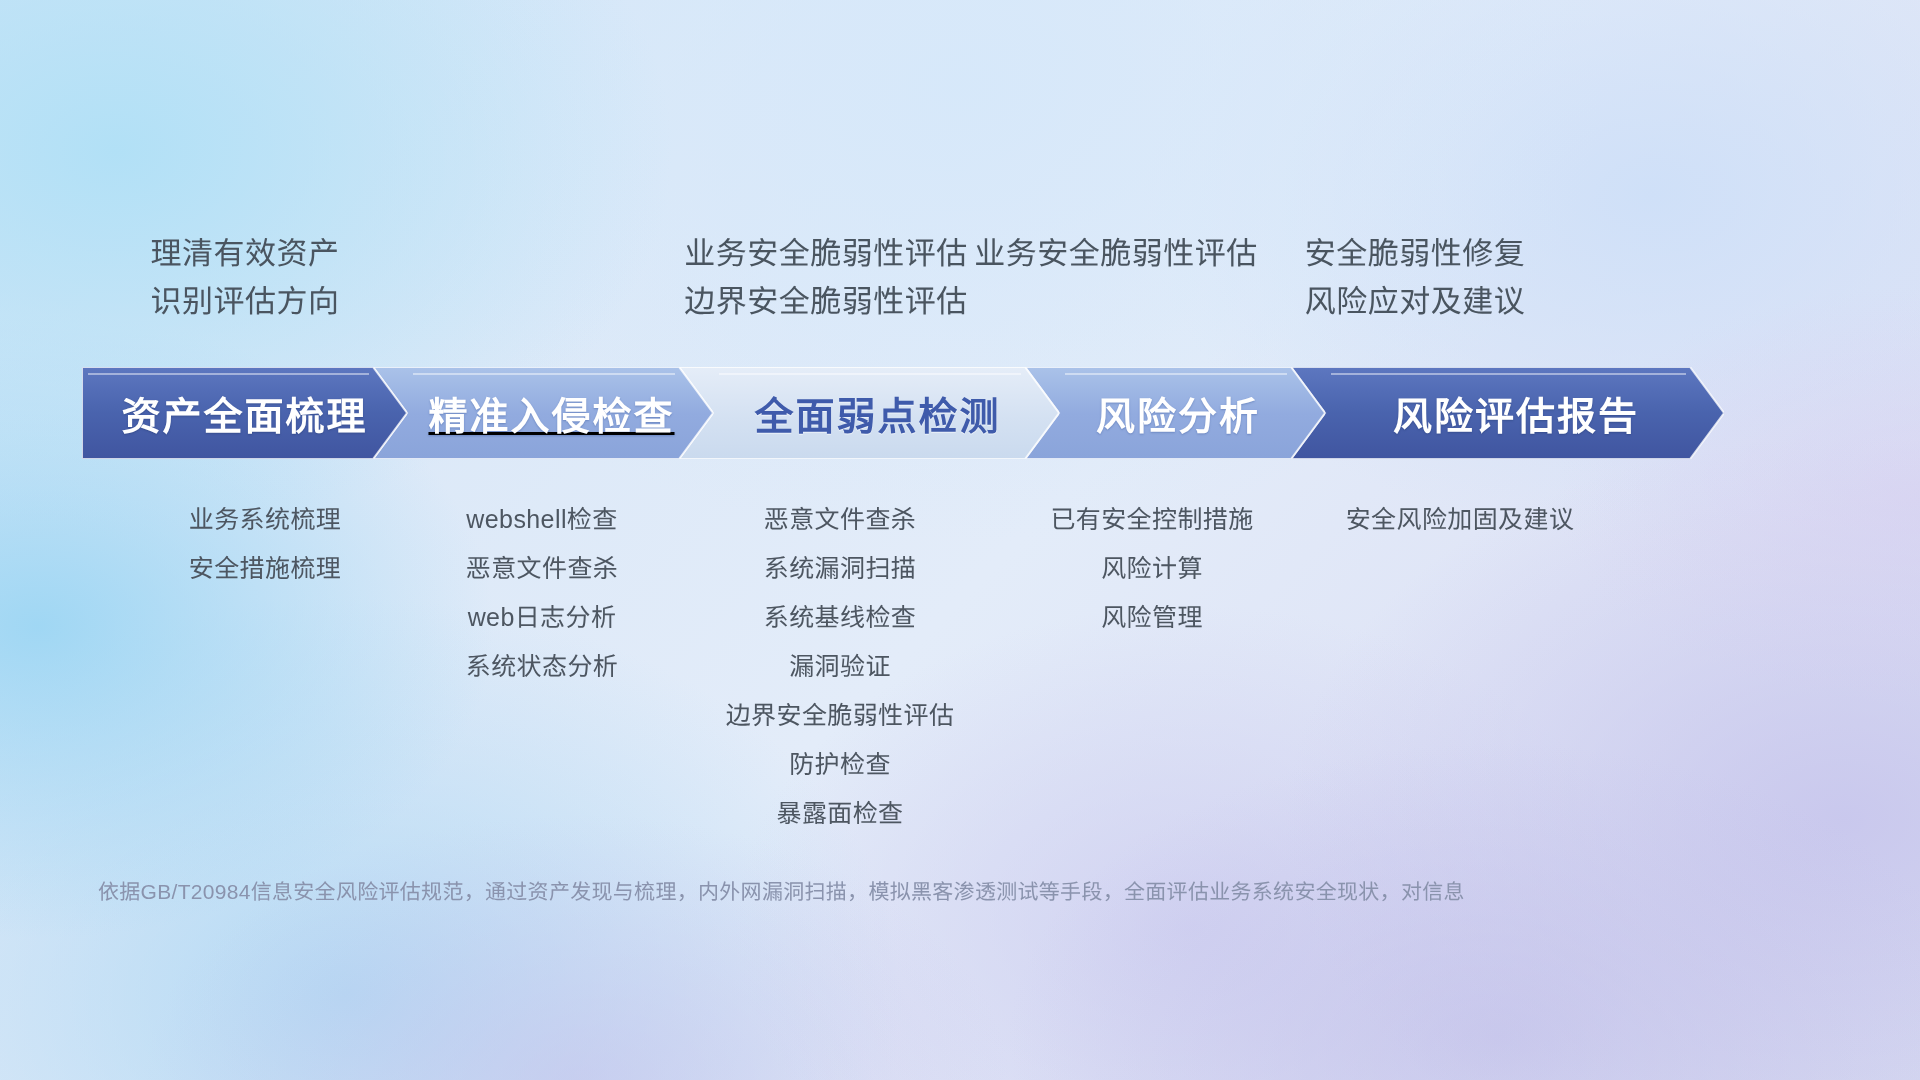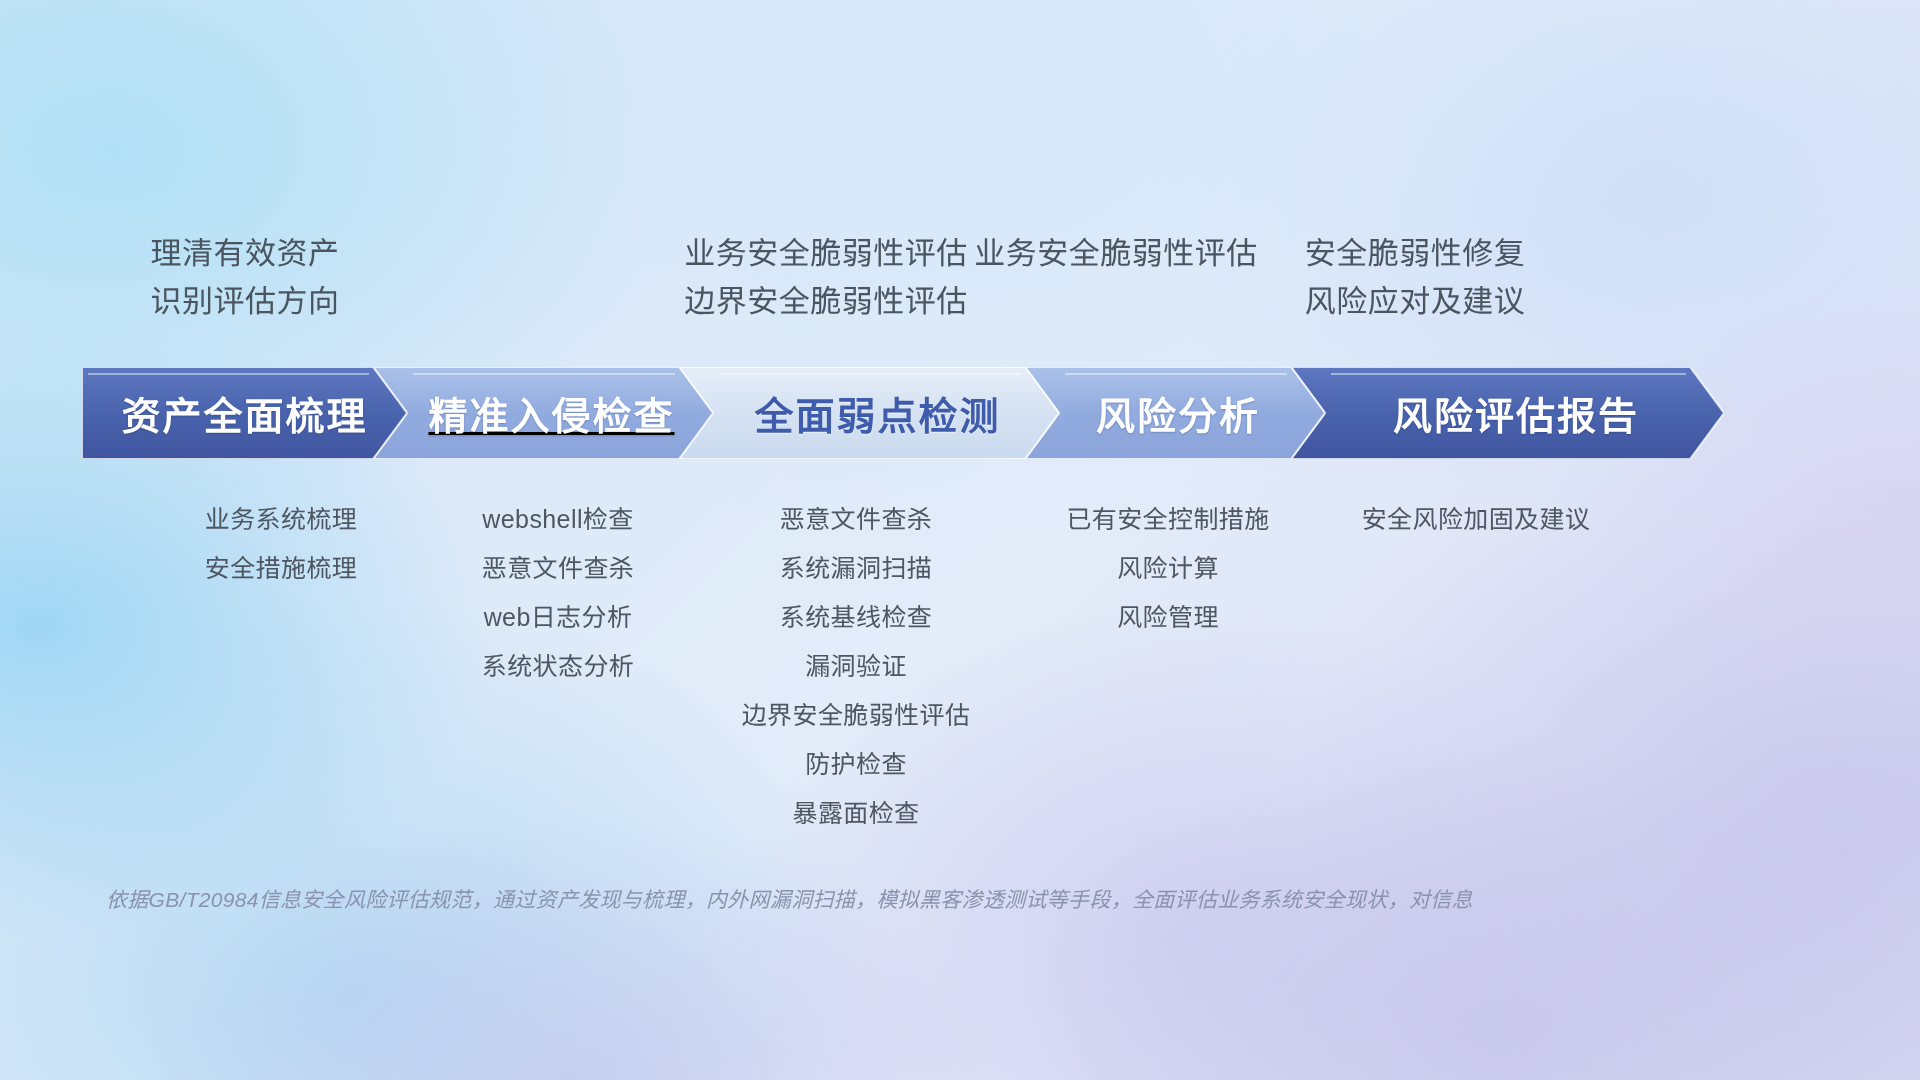--- a/index.html
+++ b/index.html
@@ -59,31 +59,31 @@
   }
   .lbl.on-dark{color:#ffffff;text-shadow:0 1px 2px rgba(30,50,95,.35);}
   .lbl.on-light{color:#3f5bab;text-shadow:0 1px 1px rgba(255,255,255,.65);}
   .lbl.on-mid{color:#ffffff;text-shadow:0 1px 2px rgba(55,85,150,.4);}
 
   
   .bot-row{
     position:absolute;left:80px;top:495px;width:1780px;
     display:flex;align-items:flex-start;
   }
-  .bot-col{display:flex;flex-direction:column;align-items:center;margin-left:16px;}
+  .bot-col{display:flex;flex-direction:column;align-items:center;}
   .bot-line{
     font-size:25px;color:#4d5661;line-height:49px;white-space:nowrap;letter-spacing:.4px;
   }
 
   
   .footer{
     position:absolute;left:98px;top:874px;width:1560px;
     font-size:21px;line-height:35px;color:#8a93ad;letter-spacing:.3px;
   }
-  .footer p{margin:8px;font-style:italic;}
+  .footer p{margin:0;}
 </style>
 </head>
 <body>
 
 <div id="stage">
 
   <div class="top-row" style="position: absolute;">
       <div class="top-col" style="position: absolute; left: 165px; top: 0px; transform: translateX(-50%);">
         <div class="top-line">理清有效资产</div>
         <div class="top-line">识别评估方向</div>

